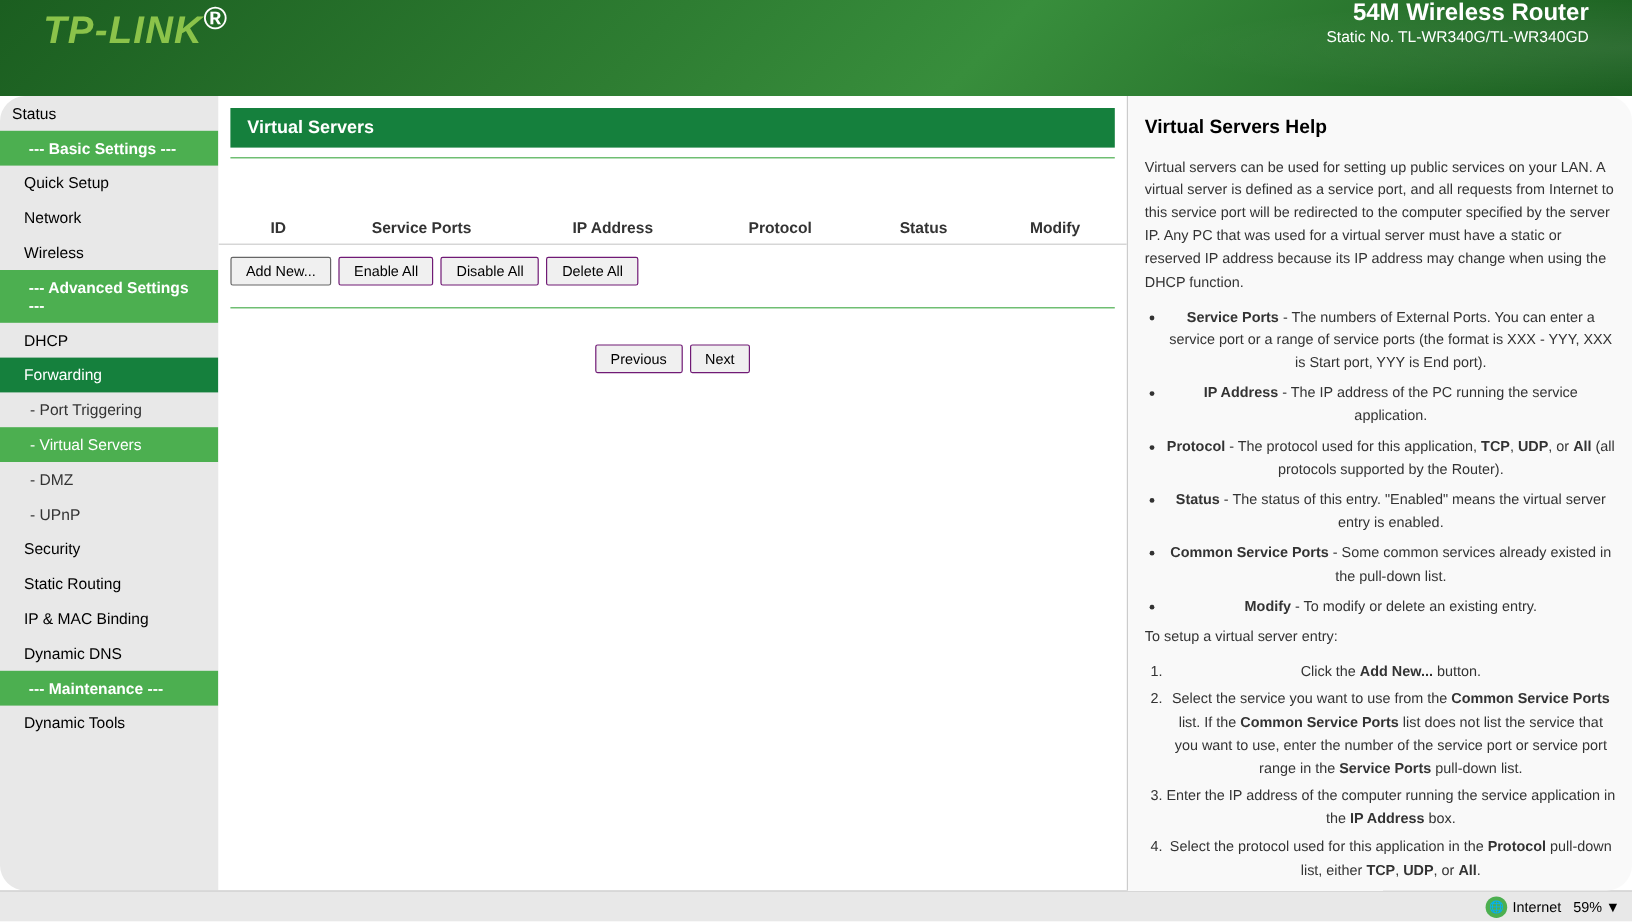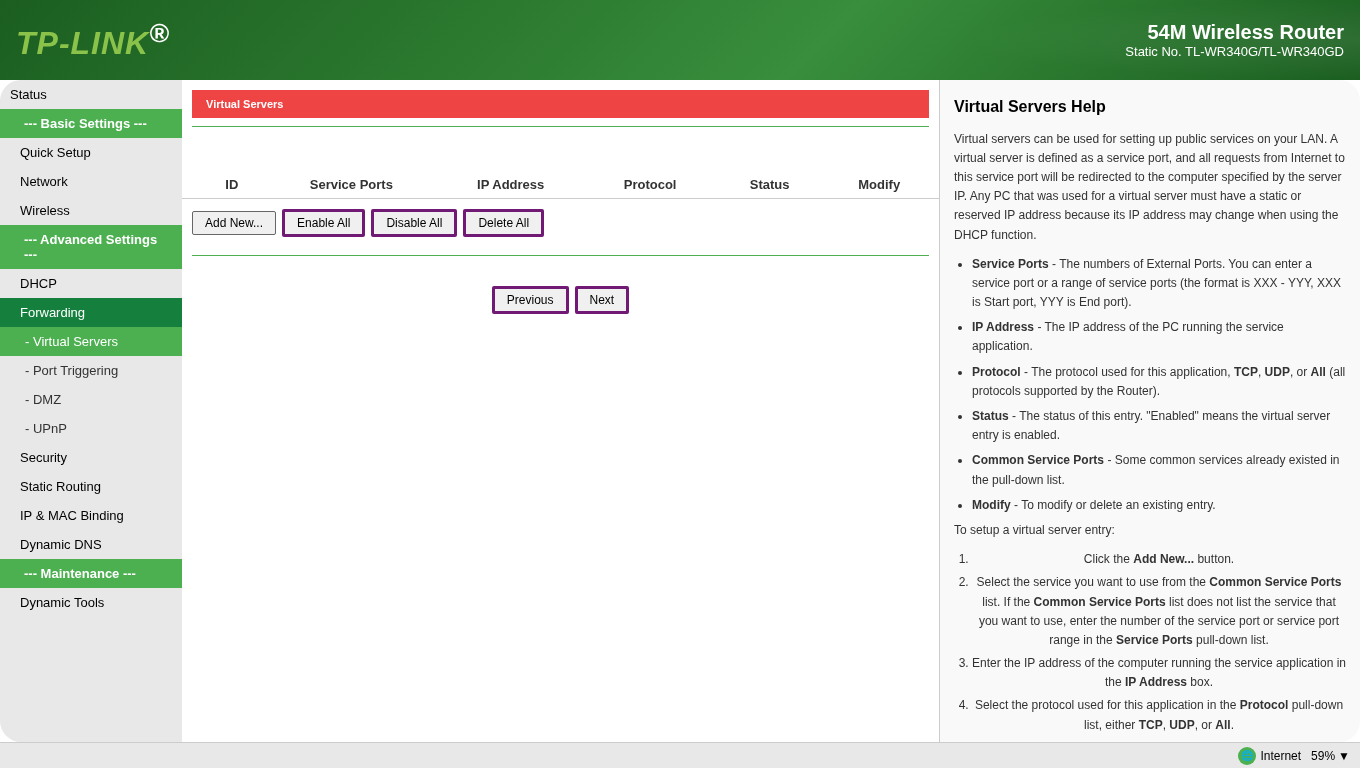--- a/index.html
+++ b/index.html
@@ -3,23 +3,23 @@
   <meta charset="utf-8">
   <style>
     * { margin: 0; padding: 0; box-sizing: border-box; }
     body { font-family: Arial, sans-serif; font-size: 13px; background: #fff; width: 1360px; height: 768px; overflow: hidden; display: flex; flex-direction: column; }
 
     
     #header {
       background: #2e7d32;
       height: 80px;
       display: flex;
-      align-items: center;
+      align-items: flex-start;
       justify-content: space-between;
-      padding: 0 16px;
+      padding: 0 36px;
       background-image: linear-gradient(135deg, #1b5e20 0%, #2e7d32 40%, #388e3c 60%, #1b5e20 100%);
       position: relative;
       overflow: hidden;
     }
     #header::after {
       content: '';
       position: absolute;
       right: 0; top: 0; bottom: 0;
       width: 400px;
       background: radial-gradient(ellipse at right center, rgba(255,255,255,0.08) 0%, transparent 70%);
@@ -93,24 +93,24 @@
 
     
     #main-panel {
       flex: 1;
       background: #fff;
       overflow-y: auto;
       border-right: 1px solid #ccc;
     }
 
     .page-title-bar {
-      background: #ef4444;
+      background: #15803d;
       color: #fff;
       padding: 8px 14px;
-      font-size: 11px;
+      font-size: 15px;
       font-weight: bold;
       margin: 10px 10px 0 10px;
     }
 
     .divider {
       border: none;
       border-top: 1px solid #4caf50;
       margin: 8px 10px;
     }
 
@@ -130,21 +130,21 @@
     .col-modify { width: 100px; text-align: center; }
 
     .action-buttons {
       display: flex;
       gap: 6px;
       padding: 10px;
       align-items: center;
     }
     .btn {
       padding: 4px 12px;
-      border: 3px solid #701a75;
+      border: 1px solid #701a75;
       background: #f0f0f0;
       cursor: pointer;
       font-size: 12px;
       border-radius: 2px;
     }
     .btn.add-new {
       border: 1px solid #666;
     }
 
     .nav-buttons {
@@ -168,20 +168,21 @@
     }
     #help-panel h2 {
       font-size: 16px;
       color: #000;
       margin-bottom: 10px;
     }
     #help-panel p { margin-bottom: 10px; }
     #help-panel ul {
       margin-left: 18px;
       margin-bottom: 0;
+      text-align: center;
     }
     #help-panel ul li { margin-bottom: 6px; }
     #help-panel ol {
       margin-left: 18px;
       margin-bottom: 10px;
     }
     #help-panel ol li { margin-bottom: 4px; text-align: center; }
     .bold { font-weight: bold; }
 
     
@@ -240,22 +241,22 @@
 
   <div id="sidebar">
     <div class="sidebar-item">Status</div>
     <div class="sidebar-section">--- Basic Settings ---</div>
     <div class="sidebar-item sub">Quick Setup</div>
     <div class="sidebar-item sub">Network</div>
     <div class="sidebar-item sub">Wireless</div>
     <div class="sidebar-section">--- Advanced Settings ---</div>
     <div class="sidebar-item sub">DHCP</div>
     <div class="sidebar-item sub active">Forwarding</div>
+    <div class="sidebar-item subsub">- Port Triggering</div>
     <div class="sidebar-item subsub active">- Virtual Servers</div>
-    <div class="sidebar-item subsub">- Port Triggering</div>
     <div class="sidebar-item subsub">- DMZ</div>
     <div class="sidebar-item subsub">- UPnP</div>
     <div class="sidebar-item sub">Security</div>
     <div class="sidebar-item sub">Static Routing</div>
     <div class="sidebar-item sub">IP &amp; MAC Binding</div>
     <div class="sidebar-item sub">Dynamic DNS</div>
     <div class="sidebar-section">--- Maintenance ---</div>
     <div class="sidebar-item sub">Dynamic Tools</div>
   </div>
 

